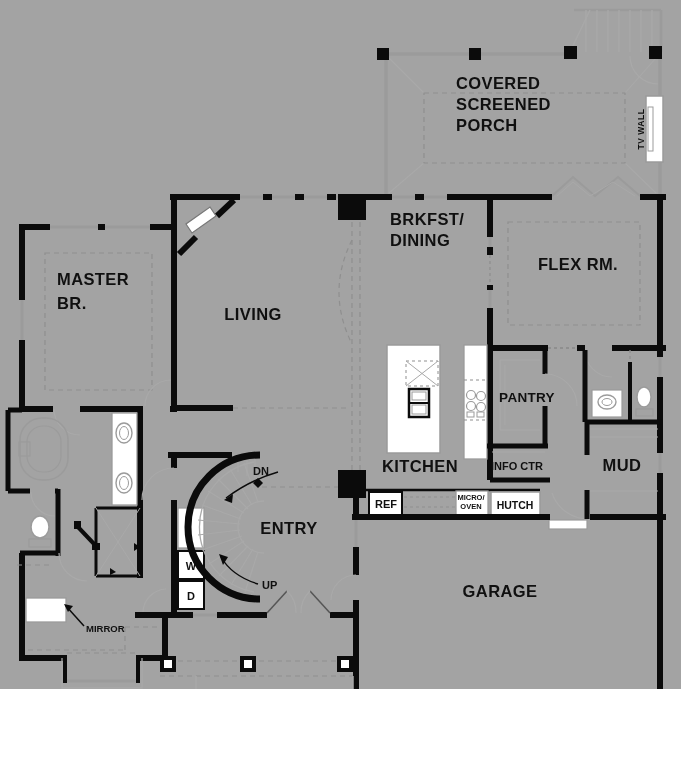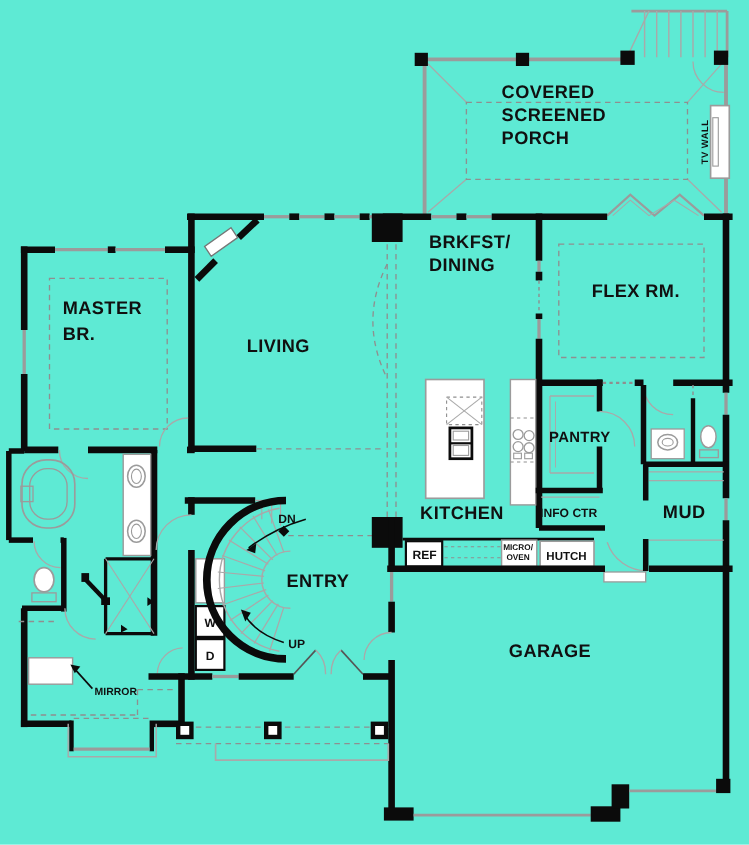--- a/index.html
+++ b/index.html
@@ -1,16 +1,16 @@
 <!DOCTYPE html>
 <html><head>
 <meta charset="utf-8">
 <style>
   html,body{margin:0;padding:0;background:#fff;}
-  .canvas{position:relative;width:681px;height:768px;background:#5eead4;overflow:hidden;}
+  .canvas{position:relative;width:681px;height:689px;background:#a3a3a3;overflow:hidden;}
   .canvas svg{position:absolute;left:0;top:0;}
   .wall{stroke:#0b0b0b;fill:none;stroke-linecap:butt;}
   .g{stroke:#9b9b9b;fill:none;stroke-linecap:butt;}
   .gl{stroke:#a9a9a9;fill:none;}
   .dash{stroke:#8f8f8f;fill:none;stroke-dasharray:5 4;}
   .dash2{stroke:#8f8f8f;fill:none;stroke-dasharray:3 3;}
   .fix{stroke:#9b9b9b;fill:#ffffff;}
   .fixn{stroke:#9b9b9b;fill:none;}
   text{font-family:"Liberation Sans","DejaVu Sans",sans-serif;font-weight:bold;fill:#101010;}
   .room{font-size:16.5px;letter-spacing:.4px;}

